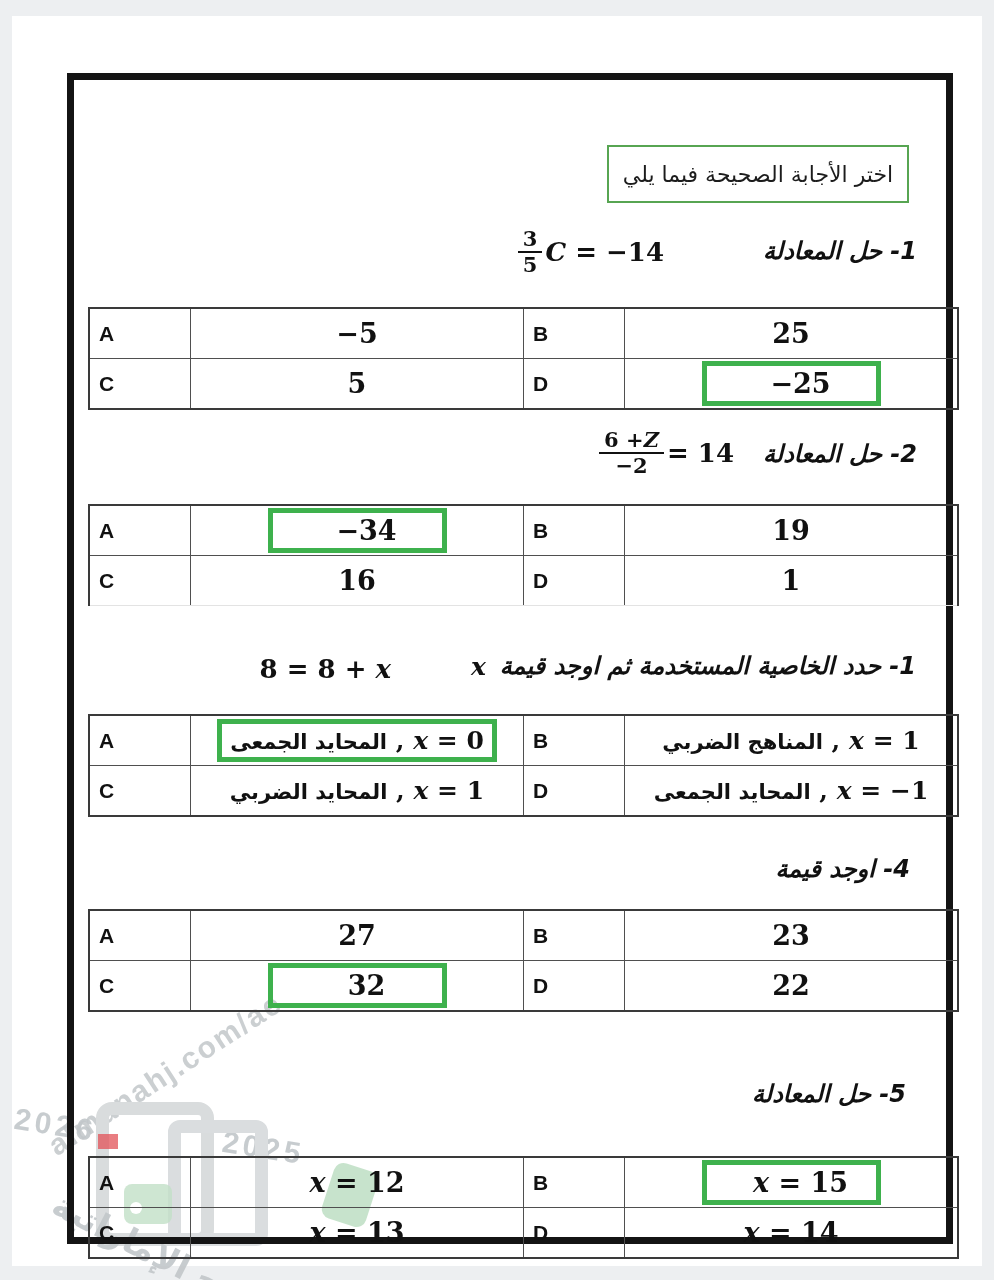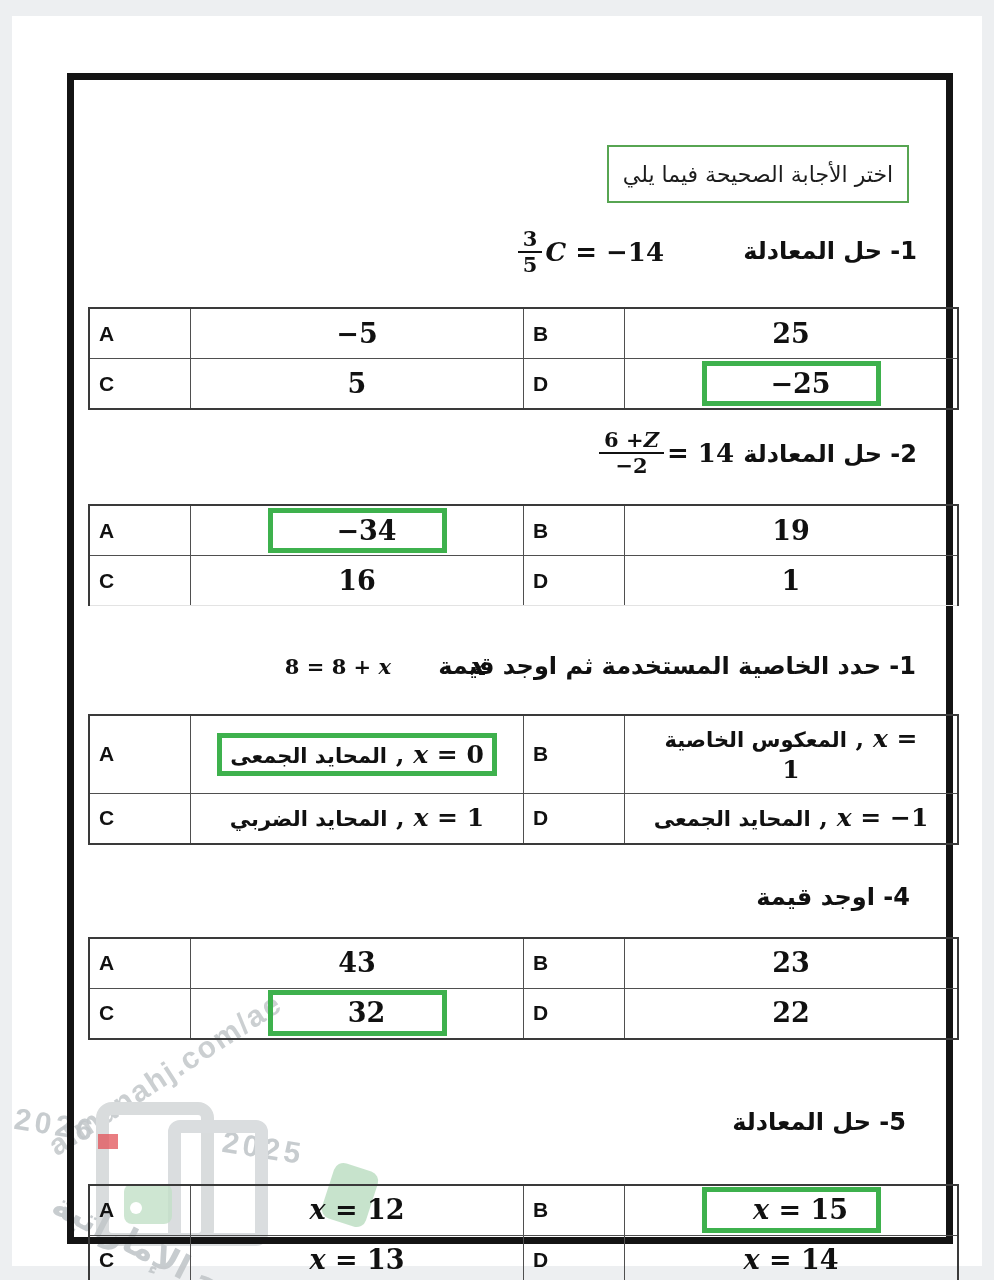--- a/index.html
+++ b/index.html
@@ -22,38 +22,38 @@
   .wm-green2{left:112px;top:1168px;width:48px;height:40px;background:#c2e0c7;border-radius:8px;opacity:.8;}
   .wm-dot{left:118px;top:1186px;width:12px;height:12px;background:#ffffff;border-radius:50%;}
   
   .frame{position:absolute;left:55px;top:57px;width:886px;height:1171px;border:7px solid #141414;box-sizing:border-box;z-index:1;pointer-events:none;}
   .content{position:absolute;left:62px;top:56px;width:872px;z-index:2;margin-top:44px;}
   
   .choose-box{margin:29px 37px 0 auto;width:302px;height:58px;border:2px solid #57a552;box-sizing:border-box;
     display:flex;align-items:center;justify-content:center;font-size:22px;color:#1c1c1c;}
   
   .q-head{position:relative;}
-  .q-title{position:absolute;font-weight:bold;font-size:24px;white-space:nowrap;}
+  .q-title{position:absolute;font-weight:bold;font-size:24px;white-space:nowrap;font-style:italic;}
   .eq{position:absolute;display:flex;align-items:center;font-family:"DejaVu Serif",serif;font-weight:bold;font-size:26px;white-space:nowrap;}
   .frac{display:inline-flex;flex-direction:column;align-items:center;font-size:21px;line-height:1.15;margin-right:3px;}
   .frac .num{border-bottom:2.5px solid #111;padding:0 5px;display:inline-flex;}
   .frac .den{padding:0 5px;}
   .f-i{font-style:italic;}
   .f-sup{font-size:60%;position:relative;top:-0.55em;}
   .f-ar{font-family:"DejaVu Sans",sans-serif;font-weight:bold;font-size:21px;font-style:normal;}
   .q1{margin-top:22px;height:74px;}
   .q1 .q-title{right:29px;top:12px;}
   .q1 .eq{right:282px;top:2px;}
   .q2{margin-top:14px;height:80px;}
   .q2 .q-title{right:29px;top:16px;}
   .q2 .eq{right:212px;top:4px;}
   .q3{margin-top:42px;height:46px;}
   .q3 .q-title{right:30px;top:4px;}
   .q3 .tvar{position:absolute;right:460px;top:4px;font-family:"DejaVu Serif",serif;font-weight:bold;font-style:italic;font-size:25px;}
-  .q3 .eq{right:555px;top:6px;font-size:21px;}
+  .q3 .eq{right:555px;top:6px;font-size:26px;}
   .q4{margin-top:34px;height:46px;}
   .q4 .q-title{right:36px;top:4px;}
   .q4 .eq{right:180px;top:0;font-size:27px;}
   .q5{margin-top:62px;height:44px;}
   .q5 .q-title{right:40px;top:6px;}
   .q5 .eq{right:230px;top:0;font-size:28px;}
   
   table.anst{border-collapse:collapse;width:840px;margin-left:14px;table-layout:fixed;background:transparent;}
   table.anst{border:2px solid #3a3a3a;}
   .anst td{border:1px solid #4f4f4f;height:47px;vertical-align:middle;}
@@ -159,39 +159,39 @@
       <span class="eq">
         <span><span>8 = 8 + </span><span class="f-i">x</span></span>
       </span>
     </div>
     <table class="anst t3">
       <tbody>
           <tr>
         <td class="lbl">A</td>
         <td class="val q3a"><span class="ansbox hl"><span class="f-ar">المحايد الجمعى</span><span> , </span><span class="f-i">x</span><span> = 0</span></span></td>
         <td class="lbl">B</td>
-        <td class="val"><span class="ansbox"><span class="f-ar">المعكوس الخاصية</span><span> , </span><span class="f-i">x</span><span> = 1</span></span></td>
+        <td class="val"><span class="ansbox"><span class="f-ar">المناهج الضربي</span><span> , </span><span class="f-i">x</span><span> = 1</span></span></td>
       </tr>
       <tr>
         <td class="lbl">C</td>
         <td class="val"><span class="ansbox"><span class="f-ar">المحايد الضربي</span><span>  ,  </span><span class="f-i">x</span><span> = 1</span></span></td>
         <td class="lbl">D</td>
         <td class="val"><span class="ansbox"><span class="f-ar">المحايد الجمعى</span><span> , </span><span class="f-i">x</span><span> = −1</span></span></td>
       </tr>
     </tbody>
       </table>
 
     <div class="q-head q4">
       <span class="q-title" dir="rtl">4- اوجد قيمة</span>
     </div>
     <table class="anst t4">
       <tbody>
           <tr>
         <td class="lbl">A</td>
-        <td class="val"><span class="ansbox">43</span></td>
+        <td class="val"><span class="ansbox">27</span></td>
         <td class="lbl">B</td>
         <td class="val"><span class="ansbox">23</span></td>
       </tr>
       <tr>
         <td class="lbl">C</td>
         <td class="val"><span class="ansbox hl">32</span></td>
         <td class="lbl">D</td>
         <td class="val"><span class="ansbox">22</span></td>
       </tr>
     </tbody>

